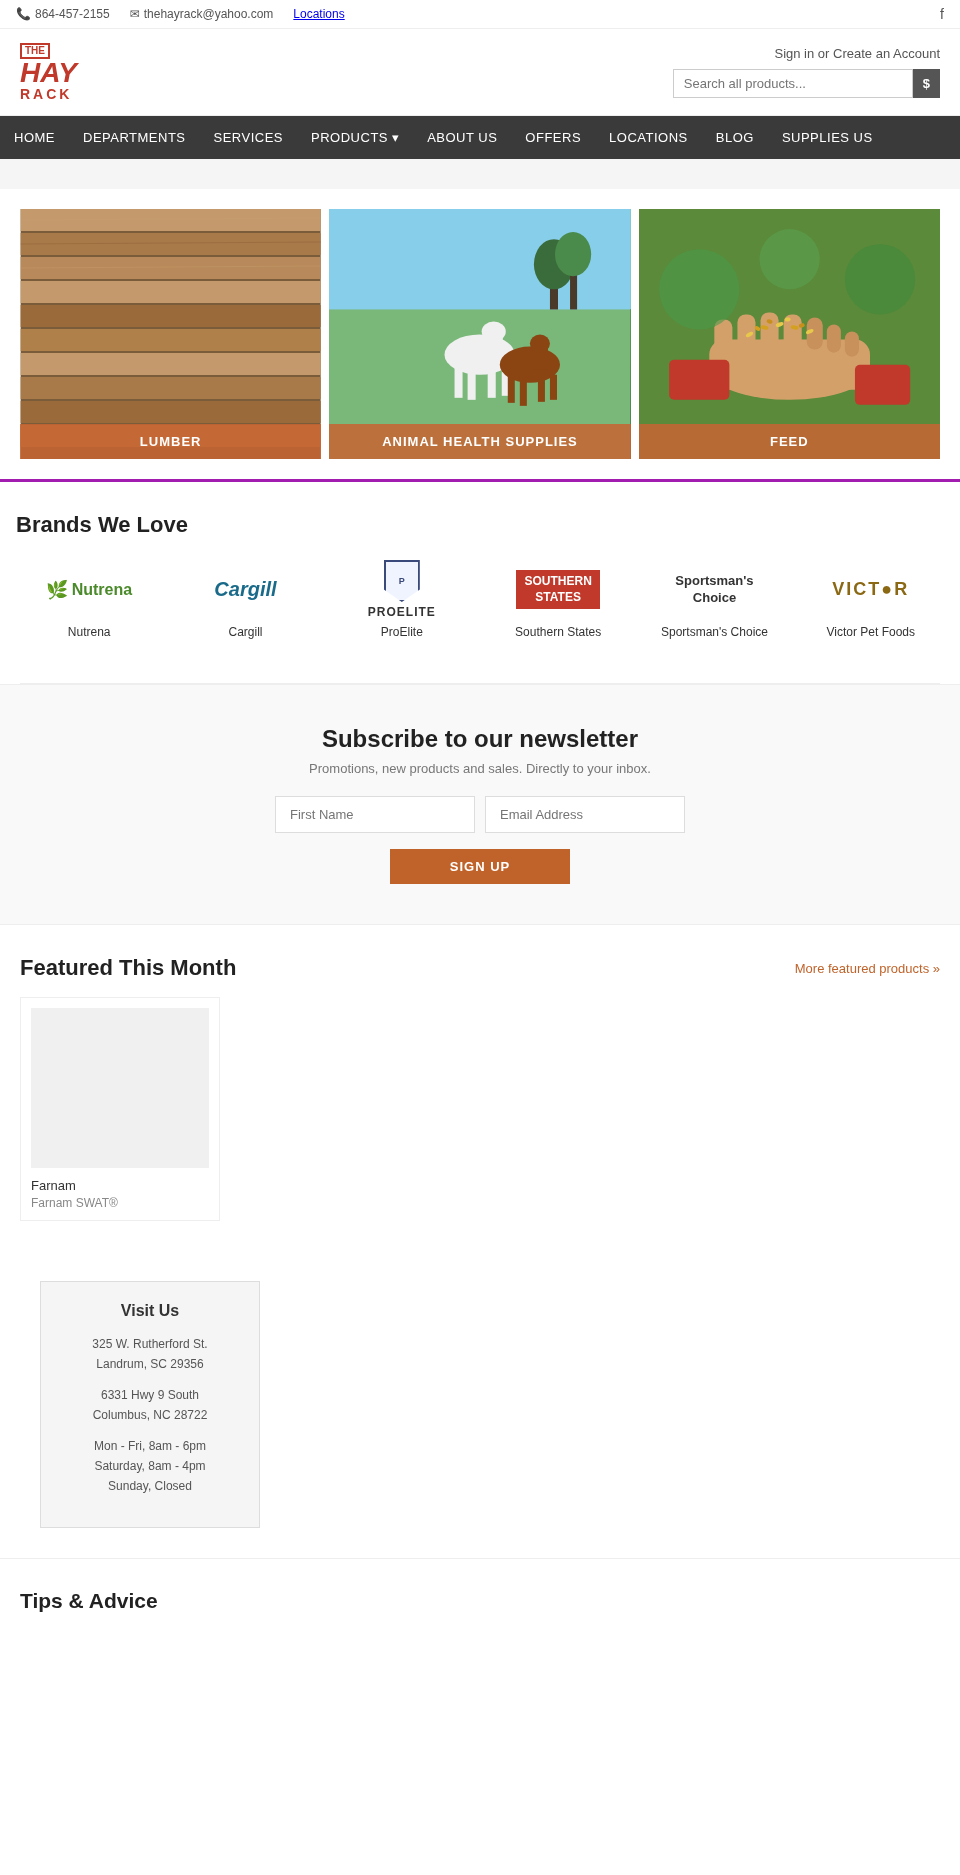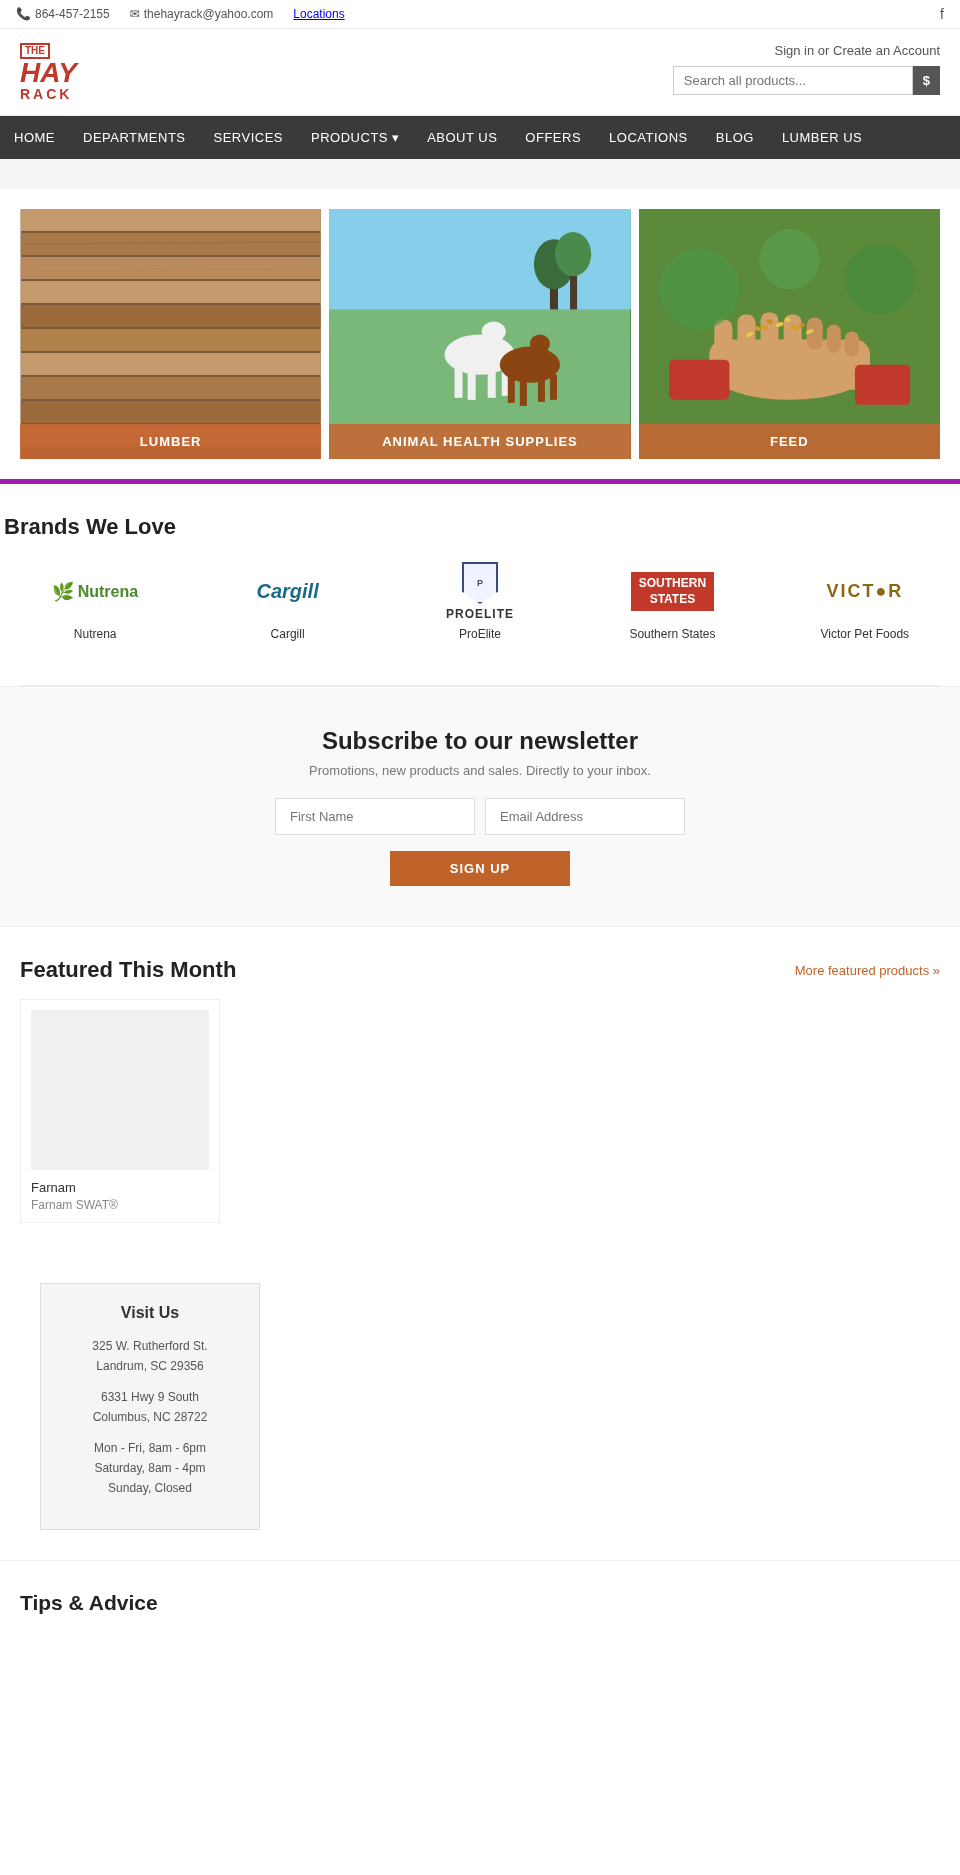--- a/index.html
+++ b/index.html
@@ -16,21 +16,21 @@
       font-size: 12px;
       color: #555;
     }
     .top-bar-left { display: flex; gap: 20px; align-items: center; }
     .top-bar-left span { display: flex; align-items: center; gap: 4px; }
     .top-bar-right { font-size: 13px; color: #333; }
 
     
     .header {
       display: flex;
-      align-items: flex-start;
+      align-items: center;
       justify-content: space-between;
       padding: 14px 20px;
       background: #fff;
       border-bottom: 1px solid #eee;
     }
     .logo {
       display: flex;
       flex-direction: column;
       align-items: flex-start;
       line-height: 1;
@@ -90,21 +90,21 @@
       background: rgba(200, 100, 50, 0.85);
       color: #fff;
       text-align: center;
       padding: 10px;
       font-size: 13px;
       letter-spacing: 1px;
       font-weight: bold;
     }
 
     
-    .brands-section { padding: 30px 4px; border-top: 5px solid #a21caf; }
+    .brands-section { padding: 30px 16px; border-top: 3px solid #a21caf; }
     .brands-section h2 { font-size: 22px; font-weight: bold; color: #222; margin-bottom: 24px; }
     .brands-grid {
       display: flex;
       align-items: center;
       justify-content: space-around;
       flex-wrap: nowrap;
       gap: 10px;
       margin-bottom: 14px;
     }
     .brand-item { display: flex; flex-direction: column; align-items: center; gap: 8px; flex: 1; }
@@ -255,21 +255,21 @@
 
 <nav class="nav">
   <a href="#">HOME</a>
   <a href="#">DEPARTMENTS</a>
   <a href="#">SERVICES</a>
   <a href="#">PRODUCTS ▾</a>
   <a href="#">ABOUT US</a>
   <a href="#">OFFERS</a>
   <a href="#">LOCATIONS</a>
   <a href="#">BLOG</a>
-  <a href="#">LUMBER US</a>
+  <a href="#">SUPPLIES US</a>
 </nav>
 
 <div class="hero-banner"></div>
 
 <div class="categories">
 
   <div class="category-item">
     <div class="lumber-visual">
       <svg viewBox="0 0 300 250" xmlns="http://www.w3.org/2000/svg">
 
@@ -399,20 +399,26 @@
       <div class="brand-logo">
         <div style="display:flex; flex-direction:column; align-items:center;">
           <div style="background:#c0392b; color:#fff; padding:4px 8px; font-size:12px; font-weight:bold; text-align:center; line-height:1.3;">
             SOUTHERN<br>STATES
           </div>
         </div>
       </div>
       <div class="brand-name">Southern States</div>
     </div>
 
+    <div class="brand-item">
+      <div class="brand-logo">
+        <div class="sc-logo">Sportsman's<br>Choice</div>
+      </div>
+      <div class="brand-name">Sportsman's Choice</div>
+    </div>
 
     <div class="brand-item">
       <div class="brand-logo">
         <div class="victor-logo">VICT●R</div>
       </div>
       <div class="brand-name">Victor Pet Foods</div>
     </div>
 
   </div>
 </div>

